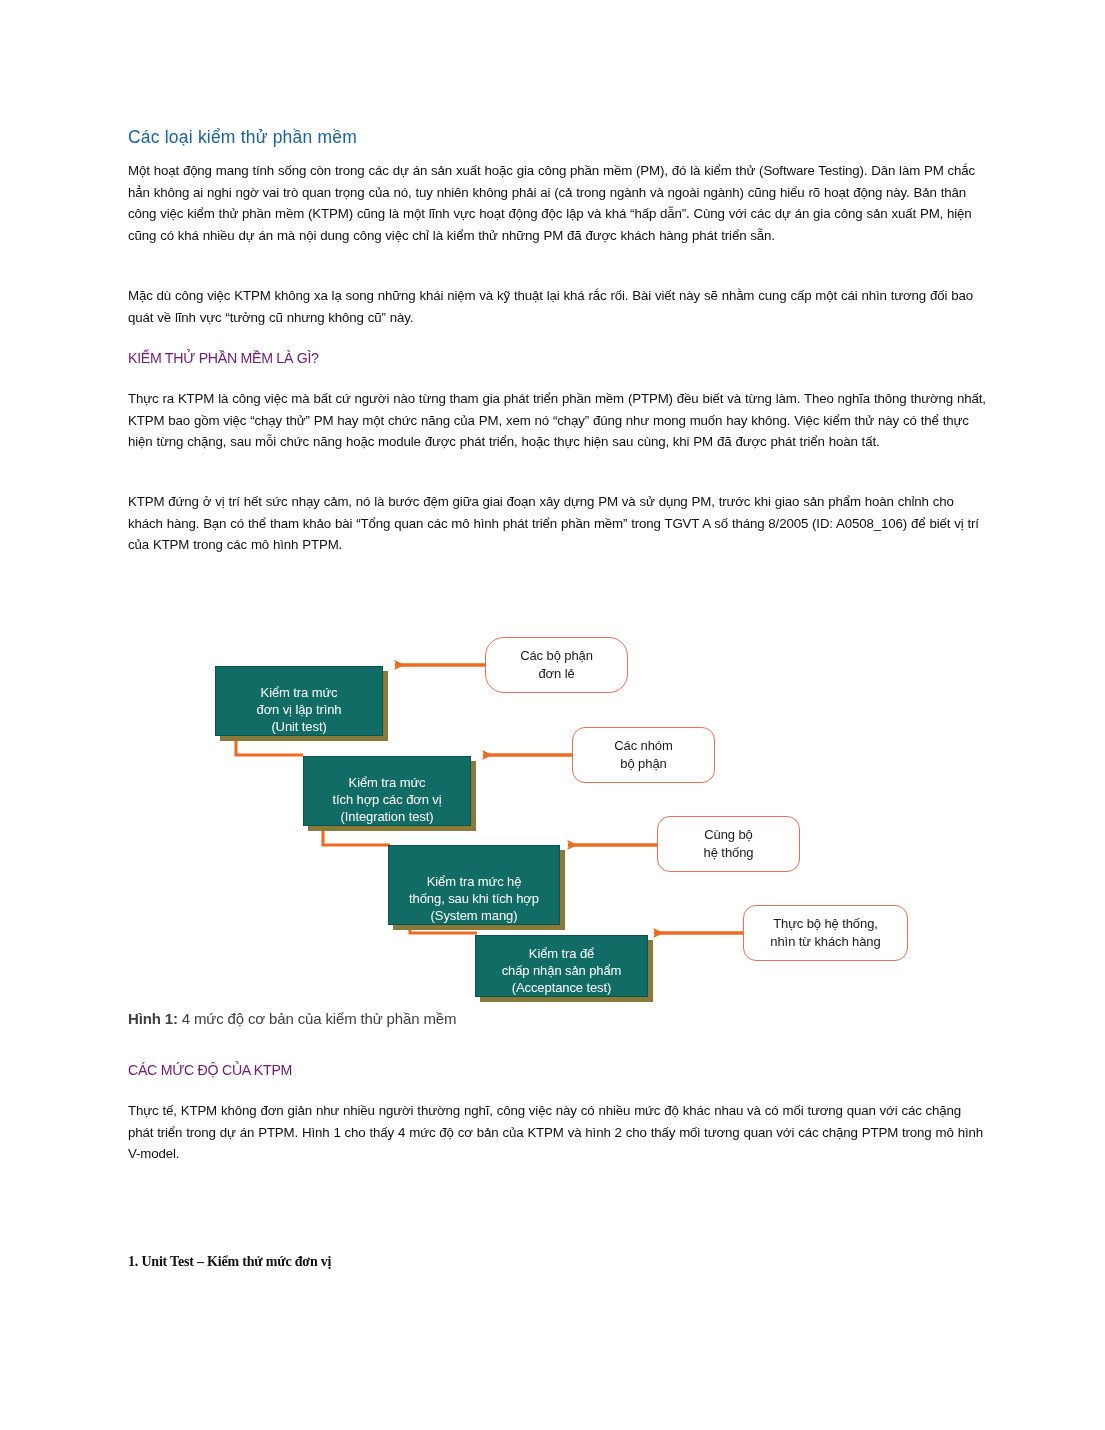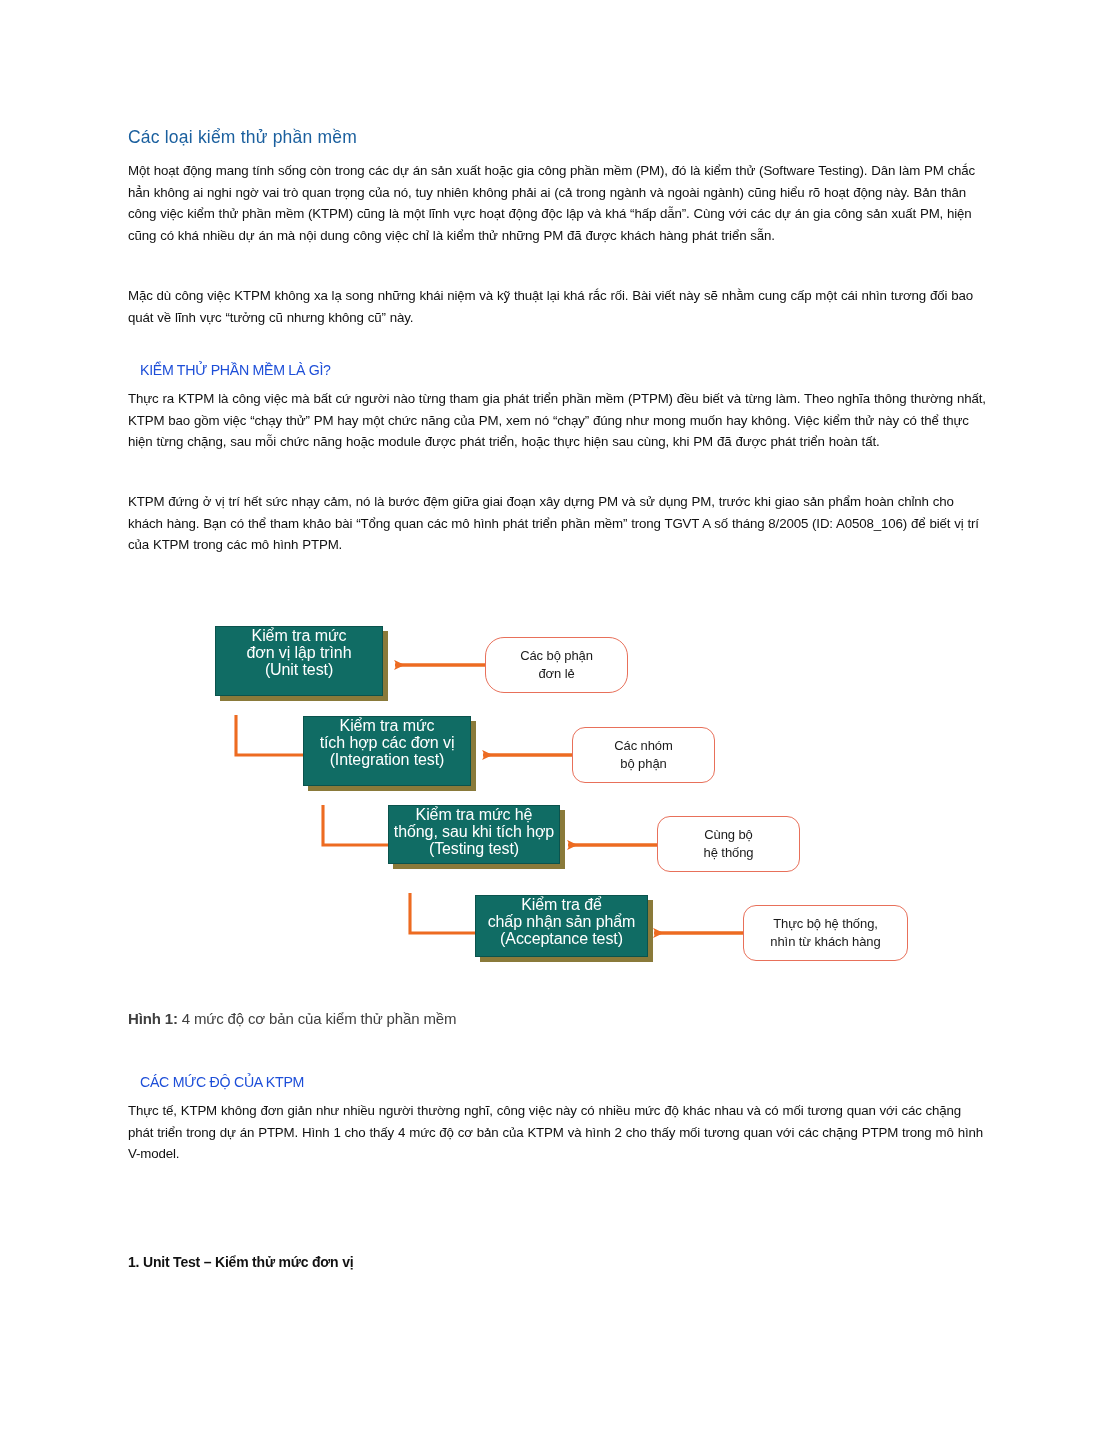--- a/index.html
+++ b/index.html
@@ -27,24 +27,24 @@
     margin:0;padding:0;
     font-size:13.3px;
     line-height:21.5px;
     color:#111111;
     text-align:left;
     letter-spacing:-0.15px;
     word-spacing:0.4px;
   }
   .sect-head{
     position:absolute;left:128px;width:862px;
-    margin:12px;padding:0;
+    margin:0;padding:0;
     font-size:14.2px;
     line-height:20px;
-    color:#1d4ed8;
+    color:#701a75;
     letter-spacing:-0.3px;
   }
   .fig-cap{
     position:absolute;left:128px;width:862px;
     margin:0;padding:0;
     font-size:15px;line-height:20px;color:#404040;
     letter-spacing:-0.15px;
   }
   .fig-cap b{font-weight:bold;}
   .sub-head{
@@ -57,28 +57,29 @@
   
   #diagram{position:absolute;left:180px;top:600px;width:760px;height:400px;}
   #diagram svg{position:absolute;left:0;top:0;}
 
   .proc-box{
     position:absolute;
     background:#106c64;
     border:1px solid #0b534d;
     box-shadow:5px 5px 0 0 #8a7a3a;
     color:#ffffff;
-    font-size:16px;
+    font-size:13px;
     line-height:17px;
     text-align:center;
     display:flex;
-    align-items:flex-start;
+    align-items:flex-end;
     justify-content:center;
     box-sizing:border-box;
     letter-spacing:-0.1px;
+    margin-top:40px;
   }
   .proc-box .lbl{width:100%;}
 
   .callout{
     position:absolute;
     background:#ffffff;
     border:1.6px solid #e8705a;
     border-radius:13px;
     color:#1a1a1a;
     font-size:13px;
@@ -135,25 +136,25 @@
     </div>
 
     <div class="proc-box" style="left:123px;top:116px;width:168px;height:70px;">
       <div class="lbl">
         <div>Kiểm tra mức</div>
         <div>tích hợp các đơn vị</div>
         <div>(Integration test)</div>
       </div>
     </div>
 
-    <div class="proc-box" style="left:208px;top:205px;width:172px;height:59px;">
+    <div class="proc-box" style="left:208px;top:205px;width:172px;height:80px;">
       <div class="lbl">
         <div>Kiểm tra mức hệ</div>
         <div>thống, sau khi tích hợp</div>
-        <div>(Testing test)</div>
+        <div>(System mang)</div>
       </div>
     </div>
 
     <div class="proc-box" style="left:295px;top:295px;width:173px;height:62px;">
       <div class="lbl">
         <div>Kiểm tra để</div>
         <div>chấp nhận sản phẩm</div>
         <div>(Acceptance test)</div>
       </div>
     </div>
@@ -189,15 +190,15 @@
   </div>
 
   <p class="fig-cap" style="top:1009px;">
     <b>Hình 1:</b><span> 4 mức độ cơ bản của kiểm thử phần mềm</span>
   </p>
 
   <p class="sect-head" style="top:1060px;">CÁC MỨC ĐỘ CỦA KTPM</p>
 
   <p class="para" style="top:1100px;">Thực tế, KTPM không đơn giản như nhiều người thường nghĩ, công việc này có nhiều mức độ khác nhau và có mối tương quan với các chặng phát triển trong dự án PTPM. Hình 1 cho thấy 4 mức độ cơ bản của KTPM và hình 2 cho thấy mối tương quan với các chặng PTPM trong mô hình V-model.</p>
 
-  <p class="sub-head" style="top:1252px;">1. Unit Test – Kiểm thử mức đơn vị</p>
+  <p class="sub-head" style="top:1252px;font-family:Liberation Serif, serif;">1. Unit Test – Kiểm thử mức đơn vị</p>
 
 </div>
 
 </body></html>

